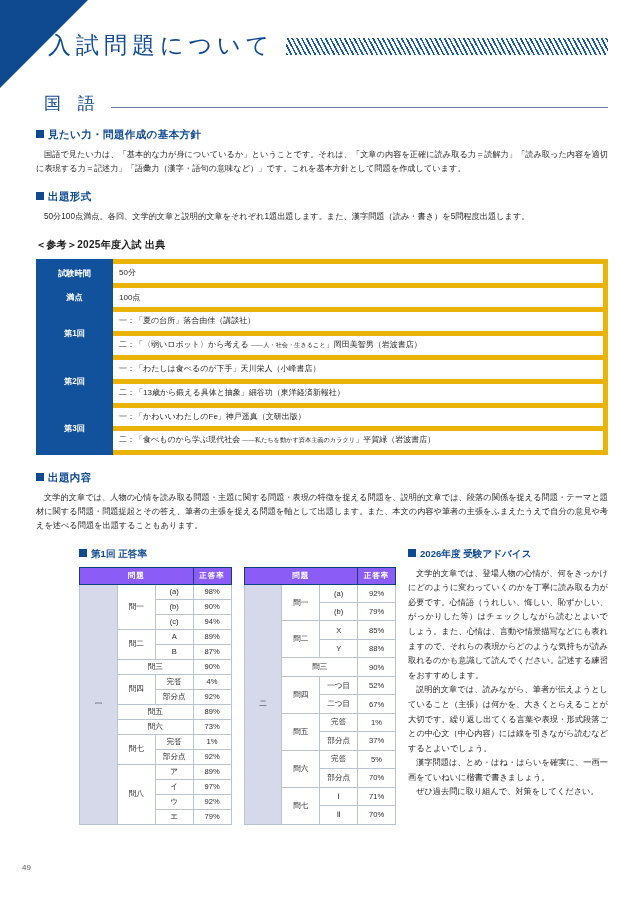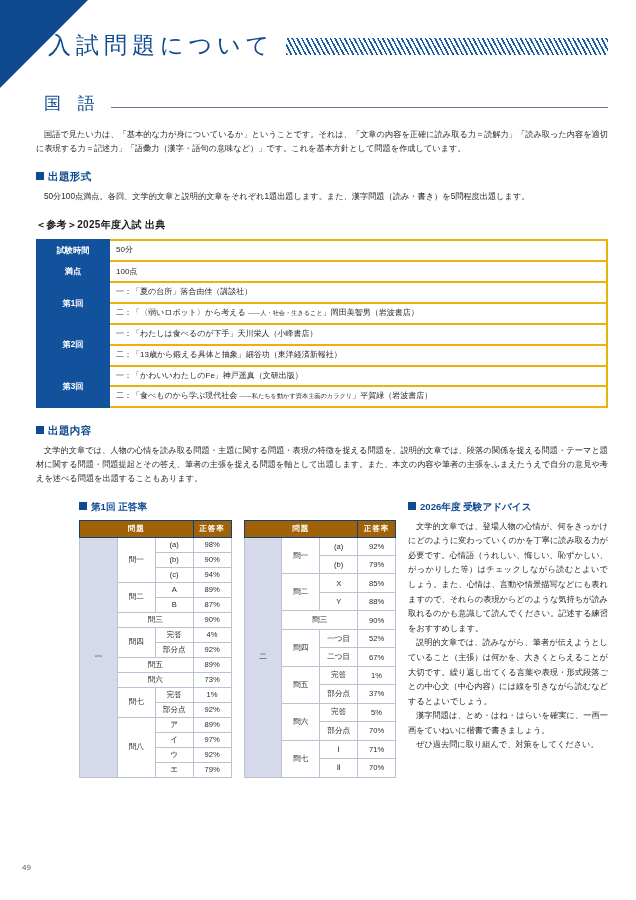--- a/index.html
+++ b/index.html
@@ -114,21 +114,21 @@
   }
 
   
   table.src {
     width: 100%;
     border-collapse: collapse;
     font-size: 8px;
     margin-bottom: 16px;
   }
   table.src td {
-    border: 2px solid #eab308;
+    border: 5px solid #eab308;
     padding: 4px 6px;
     line-height: 1.35;
   }
   table.src td.hd {
     background: #12529c;
     color: #ffffff;
     font-weight: bold;
     text-align: center;
     width: 72px;
     font-size: 8.2px;
@@ -169,21 +169,21 @@
     table-layout: fixed;
   }
   table.rate th, table.rate td {
     border: 1px solid #b9c3d4;
     text-align: center;
     padding: 1.5px 0;
     height: 15px;
     color: #2a2a2a;
   }
   table.rate th {
-    background: #a16207;
+    background: #8b5cf6;
     color: #fff;
     font-weight: bold;
     border-color: #0d417c;
     letter-spacing: 1px;
     height: 17px;
   }
   td.sect {
     background: #d5d9ea;
     width: 20px;
   }
@@ -218,20 +218,23 @@
     <div class="hatch"></div>
   </div>
   <div class="subject-row">
     <div class="subject-title">国 語</div>
     <div class="subject-rule"></div>
   </div>
 </div>
 
 <div class="content">
 
+  <h3 class="sec">
+    <span class="sq"></span><span>見たい力・問題作成の基本方針</span>
+  </h3>
   <p class="body">国語で見たい力は、「基本的な力が身についているか」ということです。それは、「文章の内容を正確に読み取る力＝読解力」「読み取った内容を適切に表現する力＝記述力」「語彙力（漢字・語句の意味など）」です。これを基本方針として問題を作成しています。</p>
 
   <h3 class="sec">
     <span class="sq"></span><span>出題形式</span>
   </h3>
   <p class="body">50分100点満点。各回、文学的文章と説明的文章をそれぞれ1題出題します。また、漢字問題（読み・書き）を5問程度出題します。</p>
 
   <div class="ref-label">＜参考＞2025年度入試 出典</div>
 
   <table class="src">

